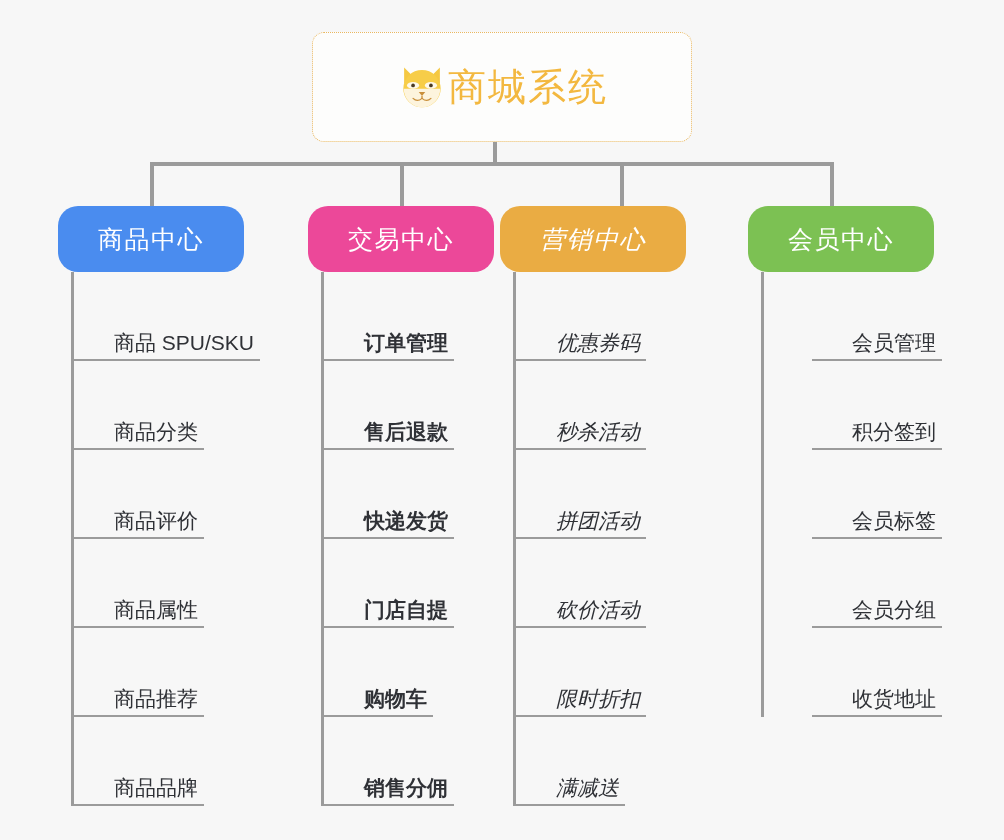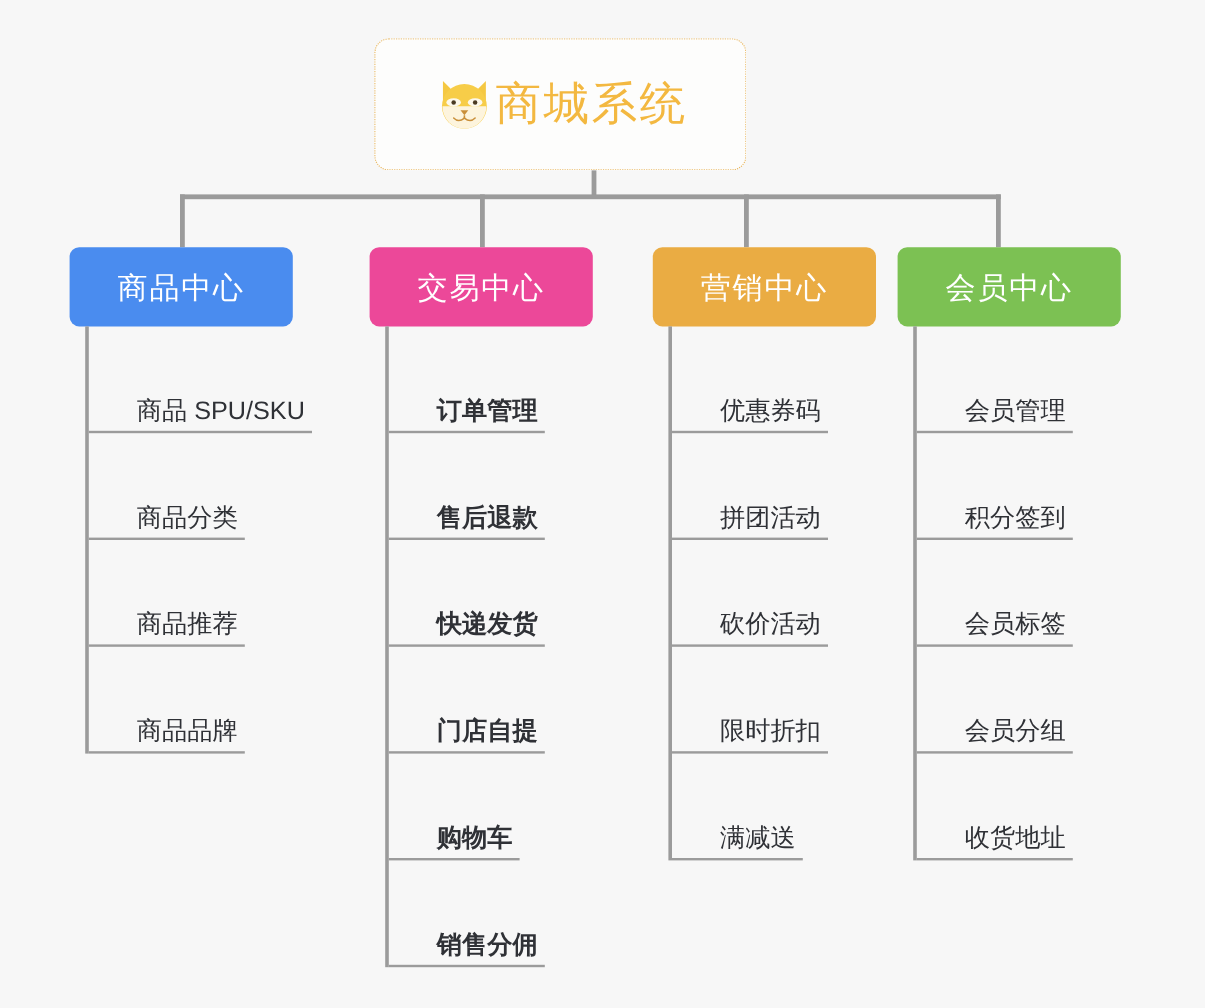--- a/index.html
+++ b/index.html
@@ -20,21 +20,21 @@
     inset: 0;
     width: 1004px;
     height: 840px;
   }
 
   
   .root-node {
     position: absolute;
     left: 312px;
     top: 32px;
-    width: 310px;
+    width: 380px;
     height: 110px;
     box-sizing: border-box;
     background: #fdfdfc;
     border: 1.5px dotted #eab860;
     border-radius: 12px;
     display: flex;
     align-items: center;
     justify-content: center;
     gap: 0;
   }
@@ -80,26 +80,26 @@
   .conn-drop.d4 { left: 830px; }
 
   
   .branch {
     position: absolute;
     top: 206px;
     width: 186px;
   }
   .branch.b1 { left: 58px; }
   .branch.b2 { left: 308px; }
-  .branch.b3 { left: 544px; }
+  .branch.b3 { left: 500px; font-style: italic; }
   .branch.b4 { left: 748px; }
 
   .branch-header {
     height: 66px;
-    border-radius: 8px;
+    border-radius: 20px;
     display: flex;
     align-items: center;
     justify-content: center;
     color: #ffffff;
     font-size: 25px;
     letter-spacing: 1.5px;
     box-sizing: border-box;
   }
   .branch.b1 .branch-header { background: #4a8cef; }
   .branch.b2 .branch-header { background: #e4605e; }
@@ -177,20 +177,28 @@
     <ul class="branch-list" style="border-left-color: rgb(155, 155, 155);">
         <li class="leaf">
           <span class="leaf-label">商品 SPU/SKU</span>
           <span class="leaf-underline" style="background: rgb(155, 155, 155); width: 186px;"></span>
         </li>
         <li class="leaf">
           <span class="leaf-label">商品分类</span>
           <span class="leaf-underline" style="background: rgb(155, 155, 155); width: 130px;"></span>
         </li>
         <li class="leaf">
+          <span class="leaf-label">商品评价</span>
+          <span class="leaf-underline" style="background: rgb(155, 155, 155); width: 130px;"></span>
+        </li>
+        <li class="leaf">
+          <span class="leaf-label">商品属性</span>
+          <span class="leaf-underline" style="background: rgb(155, 155, 155); width: 130px;"></span>
+        </li>
+        <li class="leaf">
           <span class="leaf-label">商品推荐</span>
           <span class="leaf-underline" style="background: rgb(155, 155, 155); width: 130px;"></span>
         </li>
         <li class="leaf">
           <span class="leaf-label">商品品牌</span>
           <span class="leaf-underline" style="background: rgb(155, 155, 155); width: 130px;"></span>
         </li>
       </ul>
   </div>
 
@@ -225,41 +233,45 @@
   </div>
 
   <div class="branch b3">
     <div class="branch-header" style="background: rgb(234, 172, 67);">营销中心</div>
     <ul class="branch-list" style="border-left-color: rgb(155, 155, 155); text-align: right;">
         <li class="leaf">
           <span class="leaf-label">优惠券码</span>
           <span class="leaf-underline" style="background: rgb(155, 155, 155); width: 130px;"></span>
         </li>
         <li class="leaf">
+          <span class="leaf-label">秒杀活动</span>
+          <span class="leaf-underline" style="background: rgb(155, 155, 155); width: 130px;"></span>
+        </li>
+        <li class="leaf">
           <span class="leaf-label">拼团活动</span>
           <span class="leaf-underline" style="background: rgb(155, 155, 155); width: 130px;"></span>
         </li>
         <li class="leaf">
           <span class="leaf-label">砍价活动</span>
           <span class="leaf-underline" style="background: rgb(155, 155, 155); width: 130px;"></span>
         </li>
         <li class="leaf">
           <span class="leaf-label">限时折扣</span>
           <span class="leaf-underline" style="background: rgb(155, 155, 155); width: 130px;"></span>
         </li>
         <li class="leaf">
           <span class="leaf-label">满减送</span>
           <span class="leaf-underline" style="background: rgb(155, 155, 155); width: 109px;"></span>
         </li>
       </ul>
   </div>
 
   <div class="branch b4">
     <div class="branch-header" style="background: rgb(124, 193, 83); text-align: center;">会员中心</div>
-    <ul class="branch-list" style="border-left-color: rgb(155, 155, 155);">
+    <ul class="branch-list" style="border-left-color: rgb(155, 155, 155); padding-left: 48px;">
         <li class="leaf">
           <span class="leaf-label">会员管理</span>
           <span class="leaf-underline" style="background: rgb(155, 155, 155); width: 130px;"></span>
         </li>
         <li class="leaf">
           <span class="leaf-label">积分签到</span>
           <span class="leaf-underline" style="background: rgb(155, 155, 155); width: 130px;"></span>
         </li>
         <li class="leaf">
           <span class="leaf-label">会员标签</span>

